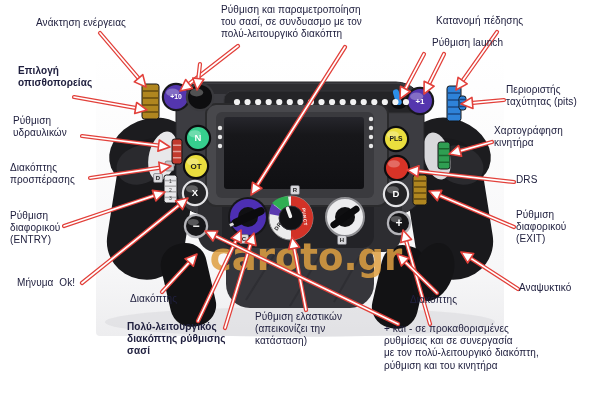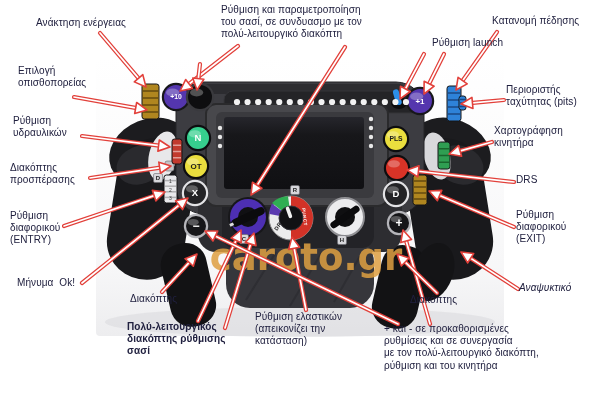--- a/index.html
+++ b/index.html
@@ -388,22 +388,22 @@
         <polygon points="449,154 458.5714832455749,145.51491258267313 461.5820316850911,156.30271115760613" fill="#ffffff" stroke="#e2403a" stroke-width="1.6" stroke-linejoin="round"></polygon>
       </g>
     </svg>
 
   <div id="labels-box">
       <div class="note" style="left: 25px; top: 17px; color: rgb(32, 32, 63); margin-left: 11px;">Ανάκτηση ενέργειας</div>
       <div class="note" style="left: 221px; top: 4px; color: rgb(32, 32, 63);">Ρύθμιση και παραμετροποίηση
 του σασί, σε συνδυασμο με τον
 πολύ-λειτουργικό διακόπτη</div>
       <div class="note" style="left: 386px; top: 37px; color: rgb(32, 32, 63); padding-left: 46px;">Ρύθμιση launch</div>
-      <div class="note" style="left: 492px; top: 15px; color: rgb(32, 32, 63);">Κατανομή πέδησης</div>
-      <div class="note" style="left: 18px; top: 65px; color: rgb(32, 32, 63);">Επιλογή
+      <div class="note" style="left: 436px; top: 15px; color: rgb(32, 32, 63);">Κατανομή πέδησης</div>
+      <div class="note" style="left: 18px; top: 65px; color: rgb(32, 32, 63); font-weight: bold;">Επιλογή
 οπισθοπορείας</div>
       <div class="note" style="left: 13px; top: 115px; color: rgb(32, 32, 63);">Ρύθμιση
 υδραυλικών</div>
       <div class="note" style="left: 10px; top: 162px; color: rgb(32, 32, 63);">Διακόπτης
 προσπέρασης</div>
       <div class="note" style="left: 10px; top: 210px; color: rgb(32, 32, 63);">Ρύθμιση
 διαφορικού
 (ENTRY)</div>
       <div class="note" style="left: 17px; top: 277px; color: rgb(32, 32, 63);">Μήνυμα  Ok!</div>
       <div class="note" style="left: 130px; top: 293px; color: rgb(32, 32, 63);">Διακόπτης</div>
@@ -411,21 +411,21 @@
 διακόπτης ρύθμισης
 σασί</div>
       <div class="note" style="left: 255px; top: 311px; color: rgb(32, 32, 63);">Ρύθμιση ελαστικών
 (απεικονίζει την
 κατάσταση)</div>
       <div class="note" style="left: 384px; top: 323px; color: rgb(32, 32, 63);">+ και - σε προκαθορισμένες
 ρυθμίσεις και σε συνεργασία
 με τον πολύ-λειτουργικό διακόπτη,
 ρύθμιση και του κινητήρα</div>
       <div class="note" style="left: 410px; top: 294px; color: rgb(32, 32, 63);">Διακόπτης</div>
-      <div class="note" style="left: 519px; top: 282px; color: rgb(32, 32, 63); font-style: italic;">Αναψυκτικό</div>
+      <div class="note" style="left: 519px; top: 282px; color: rgb(32, 32, 63);">Αναψυκτικό</div>
       <div class="note" style="left: 516px; top: 209px; color: rgb(32, 32, 63);">Ρύθμιση
 διαφορικού
 (EXIT)</div>
       <div class="note" style="left: 516px; top: 174px; color: rgb(32, 32, 63);">DRS</div>
       <div class="note" style="left: 494px; top: 125px; color: rgb(32, 32, 63);">Χαρτογράφηση
 κινητήρα</div>
       <div class="note" style="left: 506px; top: 84px; color: rgb(32, 32, 63);">Περιοριστής
 ταχύτητας (pits)</div>
     </div>
 </div>

